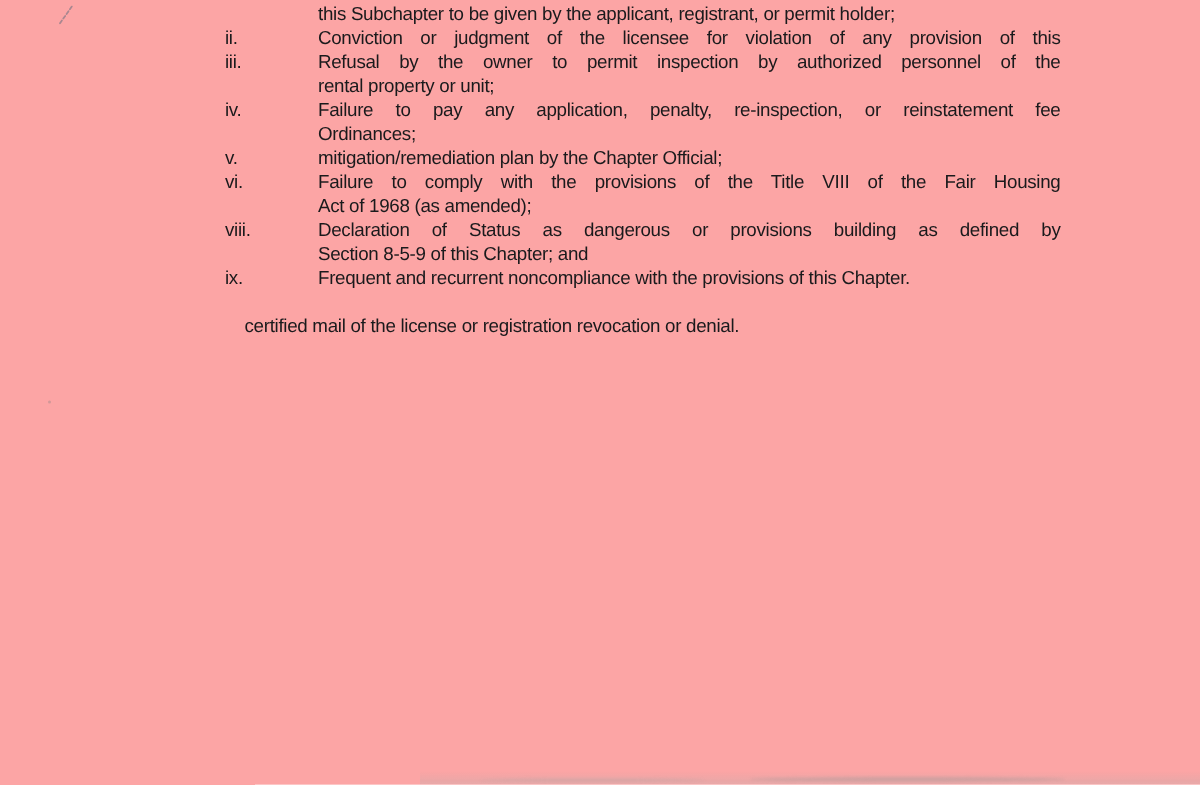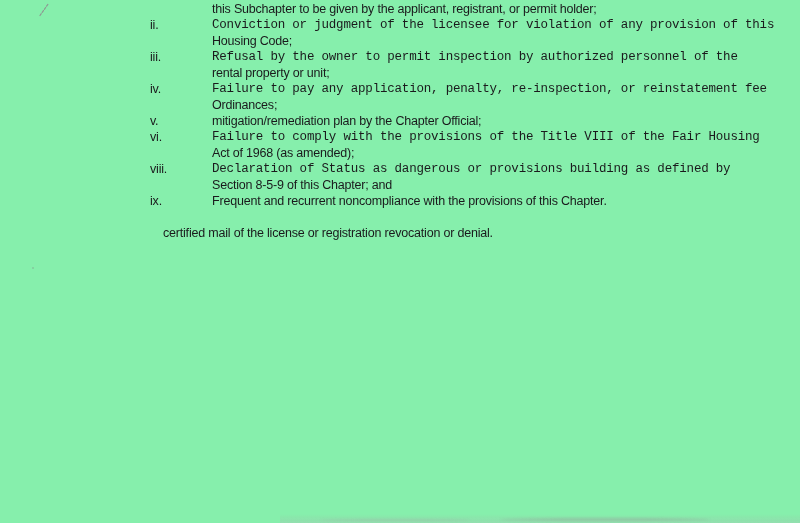--- a/index.html
+++ b/index.html
@@ -5,33 +5,33 @@
   html, body { margin:0; padding:0; }
   body {
     width:800px; height:523px;
     background:#ffffff;
     font-family:"Liberation Sans", sans-serif;
     overflow:hidden;
   }
   .page {
     position:relative;
     width:800px; height:523px;
-    background:#86efac;
+    background:#fca5a5;
     overflow:hidden;
     color:#1a1a1c;
   }
   .content {
     position:absolute;
     top:1px; left:0;
     font-size:12.5px;
     line-height:16px;
     letter-spacing:-0.2px;
   }
   .line { white-space:nowrap; }
-  .line.just { text-align:justify; text-align-last:justify;font-family:Liberation Mono, monospace; }
+  .line.just { text-align:justify; text-align-last:justify; }
   .line.last { text-align:left; }
   .cont-line { margin-left:212px; width:495px; }
   .list { list-style:none; margin:0; padding:0; }
   .row { display:flex; margin-left:150px; }
   .num { flex:none; width:54px; text-align:left; }
   .txt { flex:none; width:495px; margin-left:8px; }
   .closing { margin-left:163px; width:544px; margin-top:16px; }
   
   .slash { position:absolute; left:38px; top:2px; opacity:0.75; }
   
@@ -68,21 +68,20 @@
 
   <div class="content">
 
     <div class="cont-line line last">this Subchapter to be given by the applicant, registrant, or permit holder;</div>
 
     <ol class="list" id="list">
         <li class="row">
           <span class="num">ii.</span>
           <div class="txt">
             <div class="line just">Conviction or judgment of the licensee for violation of any provision of this</div>
-            <div class="line last">Housing Code;</div>
           </div>
         </li>
         <li class="row">
           <span class="num">iii.</span>
           <div class="txt">
             <div class="line just">Refusal by the owner to permit inspection by authorized personnel of the</div>
             <div class="line last">rental property or unit;</div>
           </div>
         </li>
         <li class="row">

